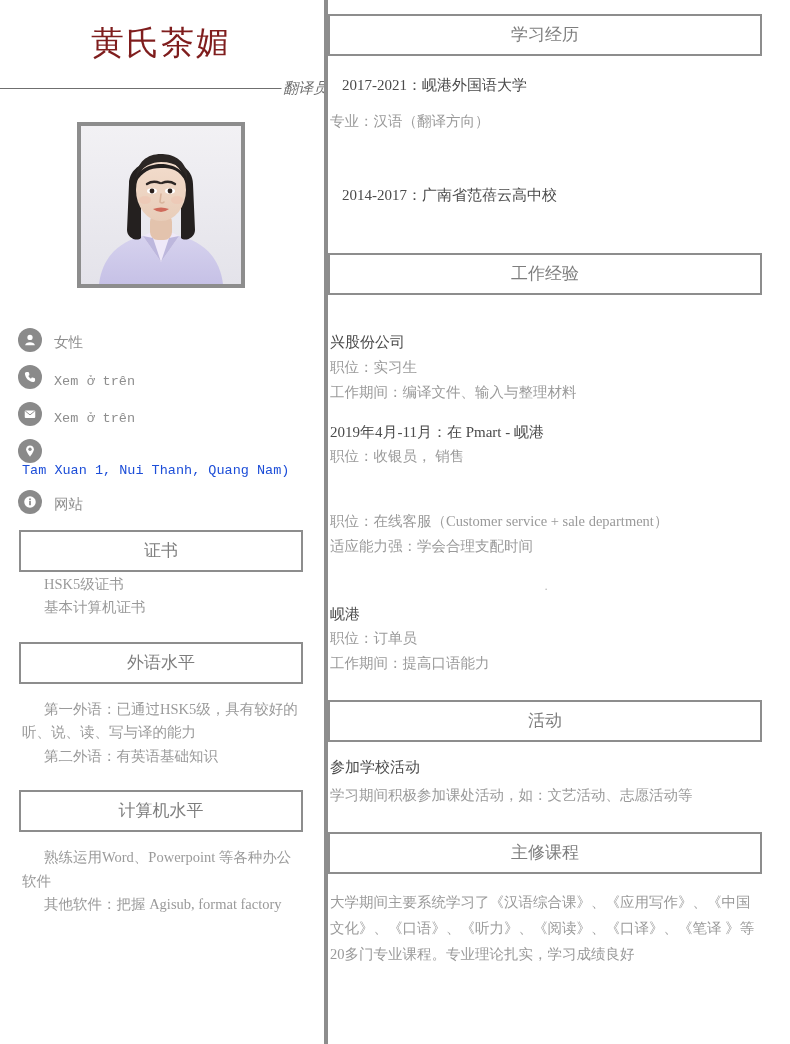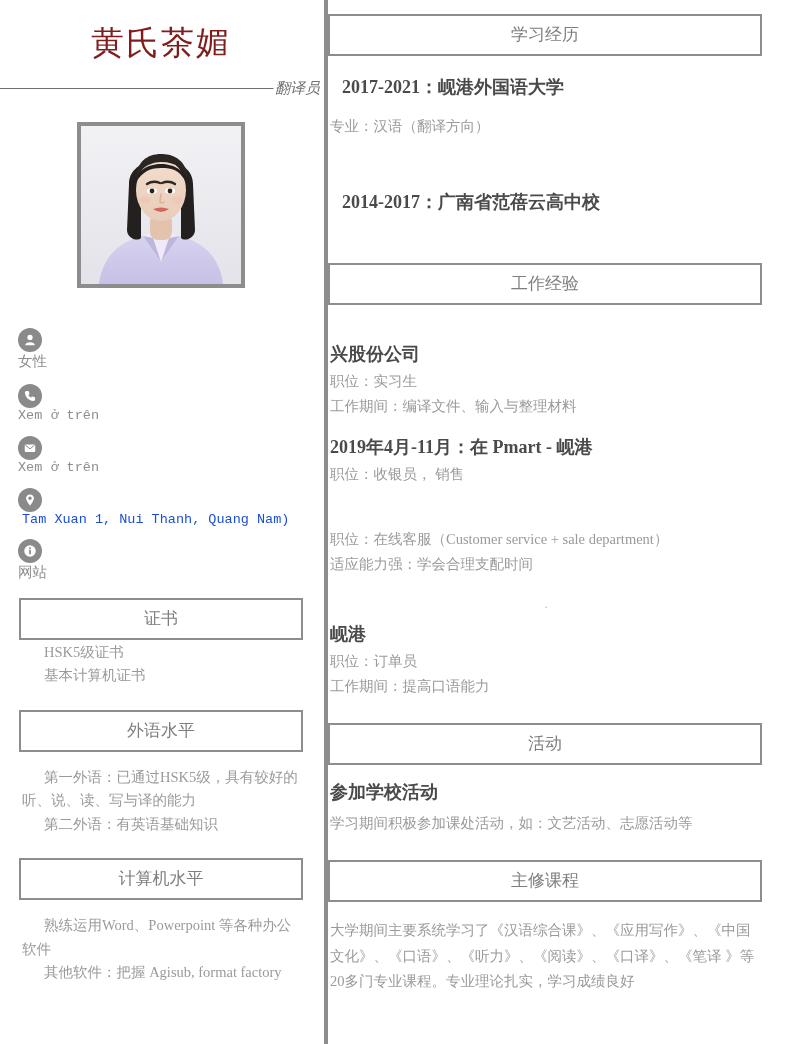--- a/index.html
+++ b/index.html
@@ -48,20 +48,21 @@
     letter-spacing: 2px;
     margin: 24px 0 0 0;
     font-weight: normal;
     line-height: 1.2;
   }
   #subtitle-wrap {
     position: relative;
     width: 100%;
     margin-top: 12px;
     height: 24px;
+    padding-left: 8px;
   }
   #subtitle-rule {
     position: absolute;
     left: 0; right: 0;
     top: 12px;
     border-top: 1px solid #6f6f6f;
   }
   #subtitle {
     position: relative;
     display: inline-block;
@@ -87,24 +88,23 @@
   }
   #photo-svg { display: block; width: 100%; height: 100%; }
 
   
   #contact {
     margin-top: 40px;
     padding-left: 18px;
   }
   .contact-row {
     display: flex;
-    align-items: flex-start;
+    align-items: flex-end;
     margin-bottom: 13px;
     min-height: 24px;
-    flex-direction: column;
   }
   .c-icon {
     flex: 0 0 auto;
     width: 24px; height: 24px;
     border-radius: 50%;
     background: #8a8a8a;
     display: inline-flex;
     align-items: center;
     justify-content: center;
     margin-right: 12px;
@@ -152,23 +152,23 @@
     color: #9a9a9a;
   }
   .left-body .indent { text-indent: 22px; }
 
   
   .right-body {
     padding: 0 8px 0 14px;
     color: #9a9a9a;
   }
   .r-strong {
-    font-weight: bold;
+    font-weight: normal;
     color: #4a4a4a;
-    font-size: 18px;
+    font-size: 15px;
     line-height: 1.55;
   }
   .r-line {
     font-size: 14.5px;
     line-height: 1.72;
     color: #9a9a9a;
   }
   .r-para {
     font-size: 14.5px;
     line-height: 1.78;

